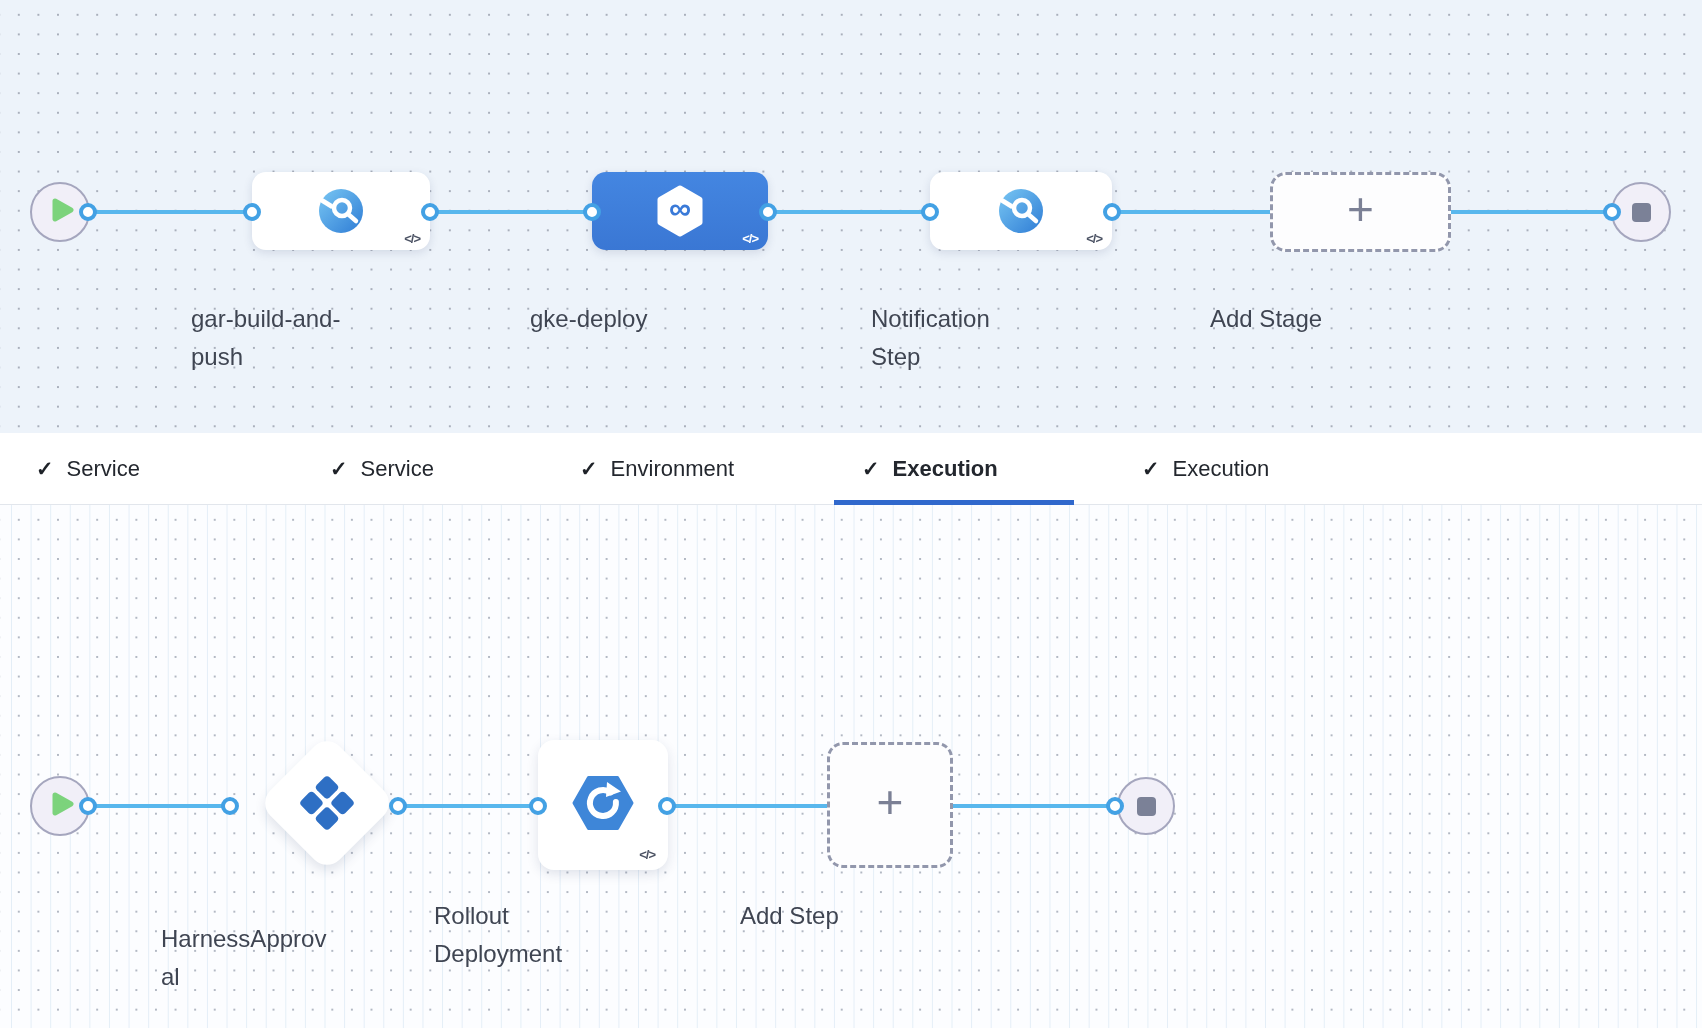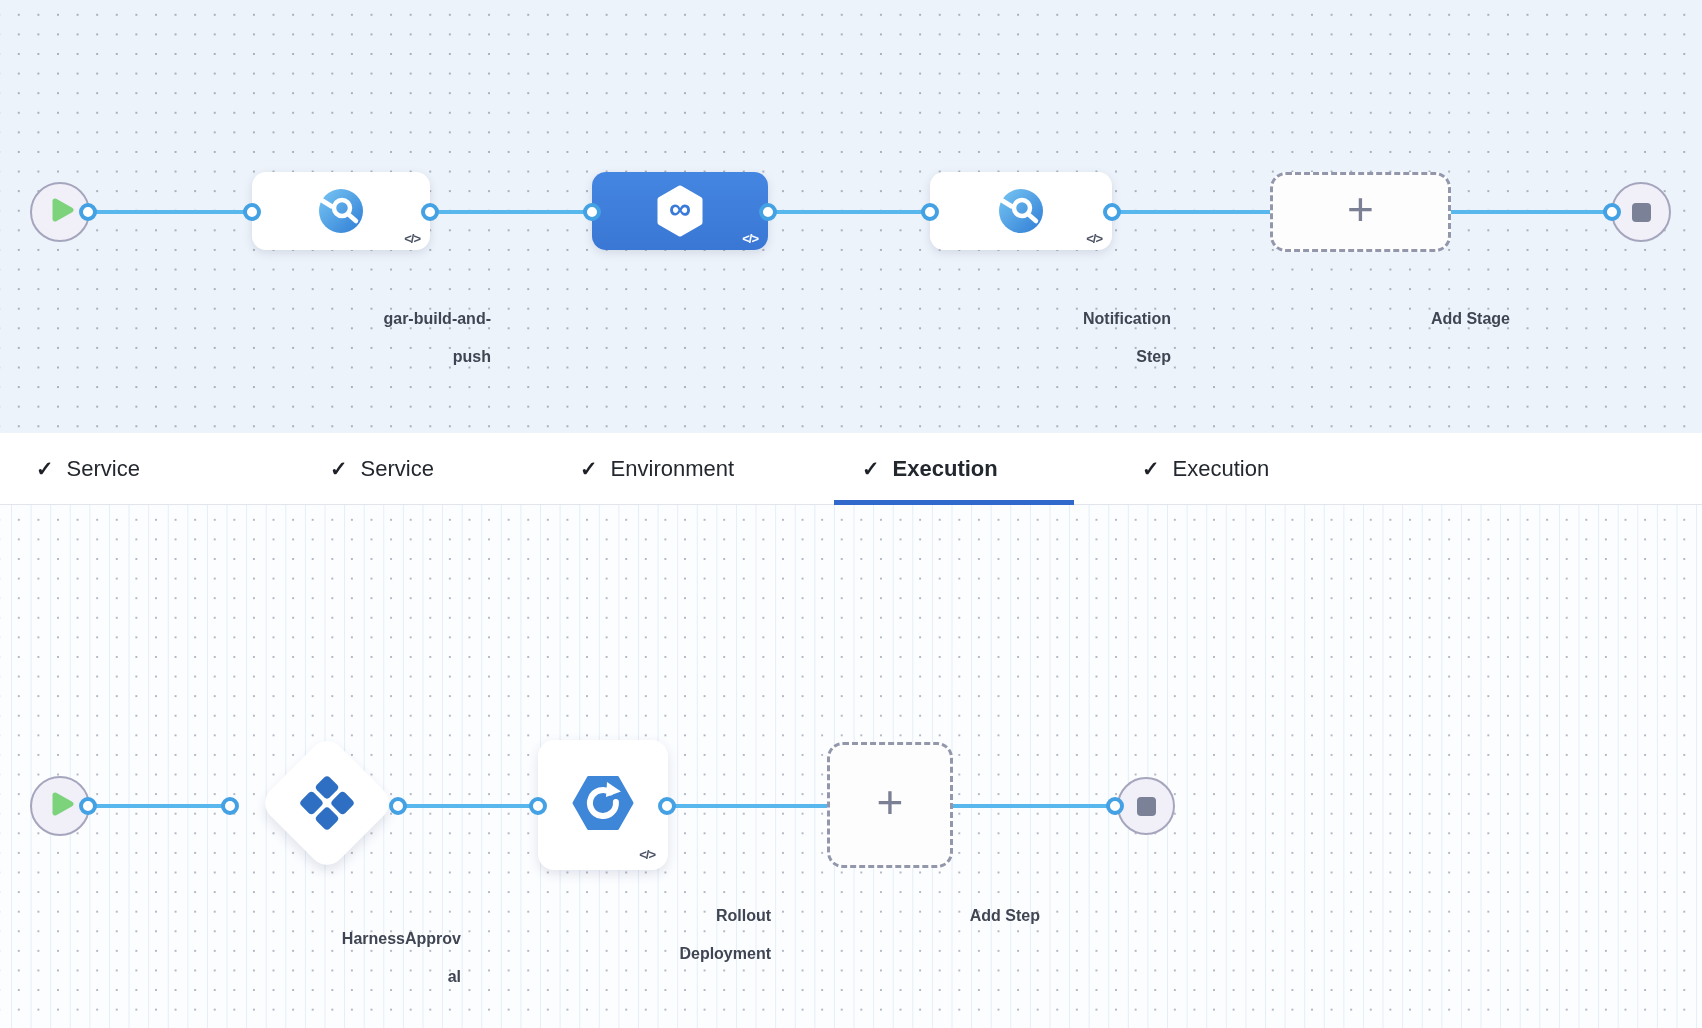--- a/index.html
+++ b/index.html
@@ -64,22 +64,22 @@
   .plus{font-size:46px;font-weight:400;color:#7B8095;line-height:40px;margin-top:-6px;}
   .diamond{
     position:absolute;width:98px;height:98px;background:#fff;border-radius:18px;
     transform:rotate(45deg);box-shadow:4px 4px 12px rgba(30,50,90,.12);
     display:flex;align-items:center;justify-content:center;z-index:3;cursor:pointer;
   }
   .approval-grid{display:grid;grid-template-columns:18px 18px;grid-template-rows:18px 18px;gap:4px;}
   .approval-grid div{background:#2E6FC4;border-radius:4px;}
   
   .node-label{
-    position:absolute;width:300px;text-align:right;font-size:16px;line-height:38px;
-    color:#3F4552;white-space:pre-line;z-index:4;font-weight:bold;
+    position:absolute;width:300px;text-align:left;font-size:24px;line-height:38px;
+    color:#3F4552;white-space:pre-line;z-index:4;
   }
   
   .icon52{width:52px;height:52px;display:block;}
   .cd-icon{position:relative;width:52px;height:52px;}
   .cd-icon .inf{
     position:absolute;left:0;top:-2px;width:52px;height:52px;line-height:52px;
     text-align:center;font-size:31px;font-weight:700;color:#3A7AD8;
   }
   
   .tab-bar{position:relative;height:71px;background:#fff;border-bottom:1px solid #E2E6EC;}
@@ -154,20 +154,21 @@
   <div class="add-box" style="left:1270px;top:172px;width:181px;height:80px;">
     <span class="plus">+</span>
   </div>
 
   <div class="terminal" style="left:1611px;top:182px;">
     <span class="stop-sq"></span>
   </div>
 
   <div class="node-label" style="left:191px;top:300px;">gar-build-and-
 push</div>
+  <div class="node-label" style="left:530px;top:300px;">gke-deploy</div>
   <div class="node-label" style="left:871px;top:300px;">Notification
 Step</div>
   <div class="node-label" style="left:1210px;top:300px;">Add Stage</div>
 
   <div class="connector" style="left:79px;top:203px;"></div>
   <div class="connector" style="left:243px;top:203px;"></div>
   <div class="connector" style="left:421px;top:203px;"></div>
   <div class="connector" style="left:583px;top:203px;"></div>
   <div class="connector" style="left:759px;top:203px;"></div>
   <div class="connector" style="left:921px;top:203px;"></div>
@@ -234,21 +235,21 @@
   <div class="add-box" style="left:827px;top:237px;width:126px;height:126px;">
     <span class="plus">+</span>
   </div>
 
   <div class="terminal small" style="left:1117px;top:272px;">
     <span class="stop-sq"></span>
   </div>
 
   <div class="node-label" style="left:161px;top:415px;">HarnessApprov
 al</div>
-  <div class="node-label" style="left:471px;top:392px;">Rollout
+  <div class="node-label" style="left:434px;top:392px;">Rollout
 Deployment</div>
   <div class="node-label" style="left:740px;top:392px;">Add Step</div>
 
   <div class="connector" style="left:79px;top:292px;"></div>
   <div class="connector" style="left:221px;top:292px;"></div>
   <div class="connector" style="left:389px;top:292px;"></div>
   <div class="connector" style="left:529px;top:292px;"></div>
   <div class="connector" style="left:658px;top:292px;"></div>
   <div class="connector" style="left:1106px;top:292px;"></div>
 </section>

